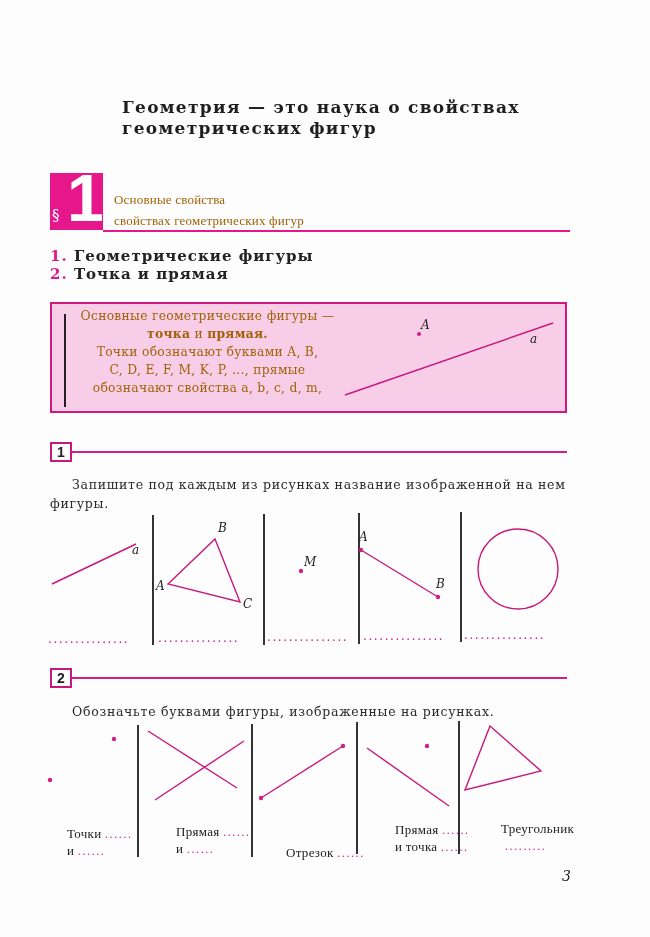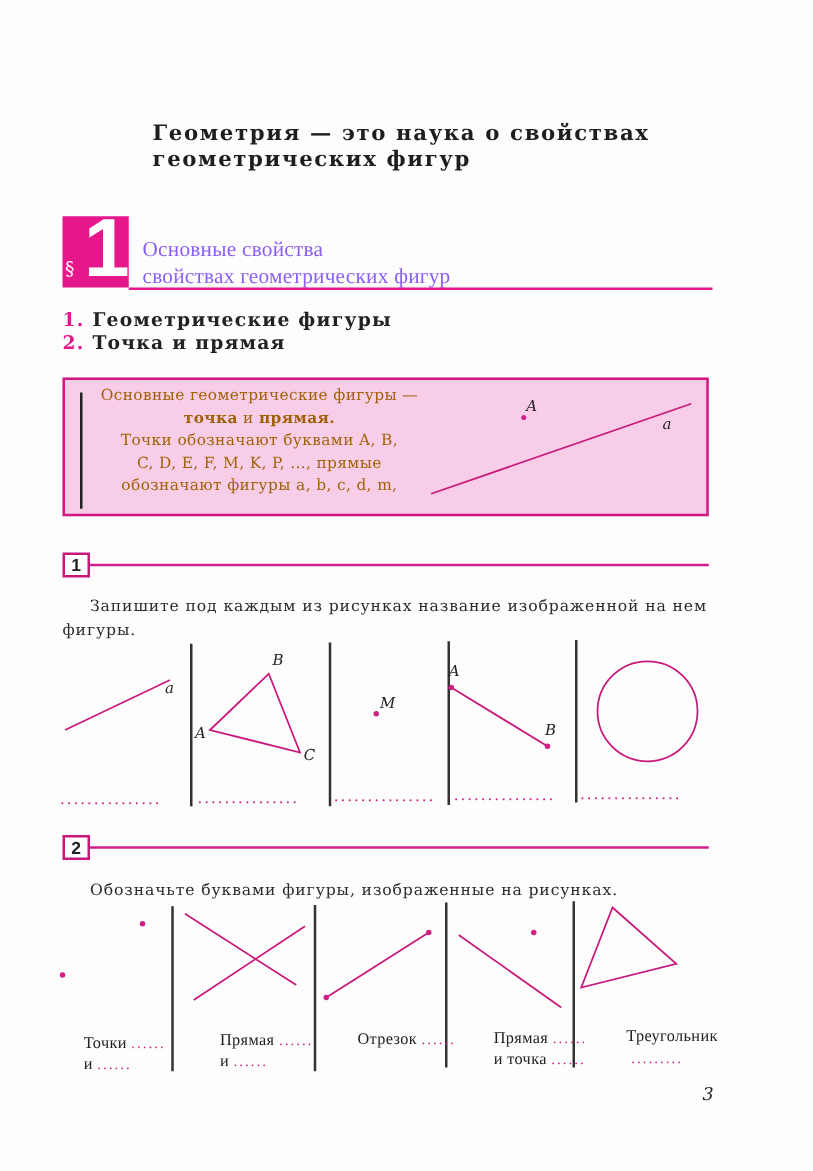--- a/index.html
+++ b/index.html
@@ -3,21 +3,21 @@
 <meta charset="utf-8">
 <style>
   html, body { margin:0; padding:0; background:#fdfdfd; }
   body { width:650px; height:937px; position:relative; overflow:hidden;
          font-family:"DejaVu Serif", serif; color:#222; }
   .abs { position:absolute; }
   .chapter-title { left:122px; top:97px; font-weight:bold; font-size:17px; line-height:21px; letter-spacing:1.3px; color:#1e1e1e; }
   .sec-box { left:50px; top:173px; width:53px; height:57px; background:#e5178a; }
   .sec-sign { left:52px; top:206px; color:#fff; font-size:15px; font-family:"DejaVu Serif", serif; }
   .sec-num { left:67px; top:163px; color:#fff; font-size:66px; font-weight:bold; font-family:"Liberation Sans", sans-serif; line-height:70px; }
-  .sec-title { left:114px; top:189px; font-size:17px; line-height:21px; color:#8b5cf6; font-family:"Liberation Serif", serif; letter-spacing:0.2px;}
+  .sec-title { left:114px; top:189px; font-size:13px; line-height:21px; color:#a16207; font-family:"Liberation Serif", serif; letter-spacing:0.2px;}
   .sec-underline { left:103px; top:230px; width:467px; height:2px; background:#e5178a; }
   .topics { left:50px; top:247px; font-weight:bold; font-size:15px; line-height:18px; letter-spacing:1px; }
   .topics .n { color:#e5178a; }
   .rule-box { left:50px; top:302px; width:517px; height:111px; background:#f8cde8; border:2px solid #d4177f; box-sizing:border-box; }
   .rule-bar { left:64px; top:314px; width:2px; height:93px; background:#222; }
   .rule-text { left:75px; top:307px; width:265px; font-size:12.3px; line-height:18px; color:#a16207; letter-spacing:0.3px;text-align:center; }
   .ex-num { width:22px; height:20px; border:2px solid #c8187c; box-sizing:border-box; font-family:"Liberation Sans", sans-serif; font-weight:bold; font-size:14px; text-align:center; line-height:16px; color:#222; background:#fff;}
   .ex-line { height:2px; background:#d01f86; }
   .ex-text { font-size:12.5px; line-height:19px; color:#2a2a2a; letter-spacing:0.7px; }
   .vline { width:1.5px; background:#333; }
@@ -49,21 +49,21 @@
   <div><span class="n">2.</span> <span>Точка и прямая</span></div>
 </div>
 
 <div class="abs rule-box"></div>
 <div class="abs rule-bar"></div>
 <div class="abs rule-text">
   <div>Основные геометрические фигуры —</div>
   <div><b>точка</b><span> и </span><b>прямая.</b></div>
   <div>Точки обозначают буквами A, B,</div>
   <div>C, D, E, F, M, K, P, ..., прямые</div>
-  <div>обозначают фигуры a, b, c, d, m,</div>
+  <div>обозначают свойства a, b, c, d, m,</div>
 </div>
 <svg width="650" height="937" style="pointer-events:none">
   <line x1="345" y1="395" x2="553" y2="323" stroke="#c8187c" stroke-width="1.4"></line>
   <circle cx="419" cy="334" r="2" fill="#d01f86"></circle>
 </svg>
 <div class="abs label-lat" style="left:421px;top:318px;">A</div>
 <div class="abs label-lat" style="left:530px;top:332px;">a</div>
 
 <div class="abs ex-num" style="left:50px;top:442px;">1</div>
 <div class="abs ex-line" style="left:72px;top:451px;width:495px;"></div>
@@ -123,21 +123,21 @@
 </svg>
 
 <div class="abs cap" style="left:47px;top:825px;">
   <div><span>Точки</span> <span class="dots">......</span></div>
   <div><span>и</span> <span class="dots">......</span></div>
 </div>
 <div class="abs cap" style="left:156px;top:823px;">
   <div><span>Прямая</span> <span class="dots">......</span></div>
   <div><span>и</span> <span class="dots">......</span></div>
 </div>
-<div class="abs cap" style="left:266px;top:822px;">
+<div class="abs cap" style="left:266px;top:844px;">
   <div><span>Отрезок</span> <span class="dots">......</span></div>
 </div>
 <div class="abs cap" style="left:375px;top:821px;">
   <div><span>Прямая</span> <span class="dots">......</span></div>
   <div><span>и точка</span> <span class="dots">......</span></div>
 </div>
 <div class="abs cap" style="left:481px;top:820px;">
   <div>Треугольник</div>
   <div style="padding-left:4px;"><span class="dots">.........</span></div>
 </div>

